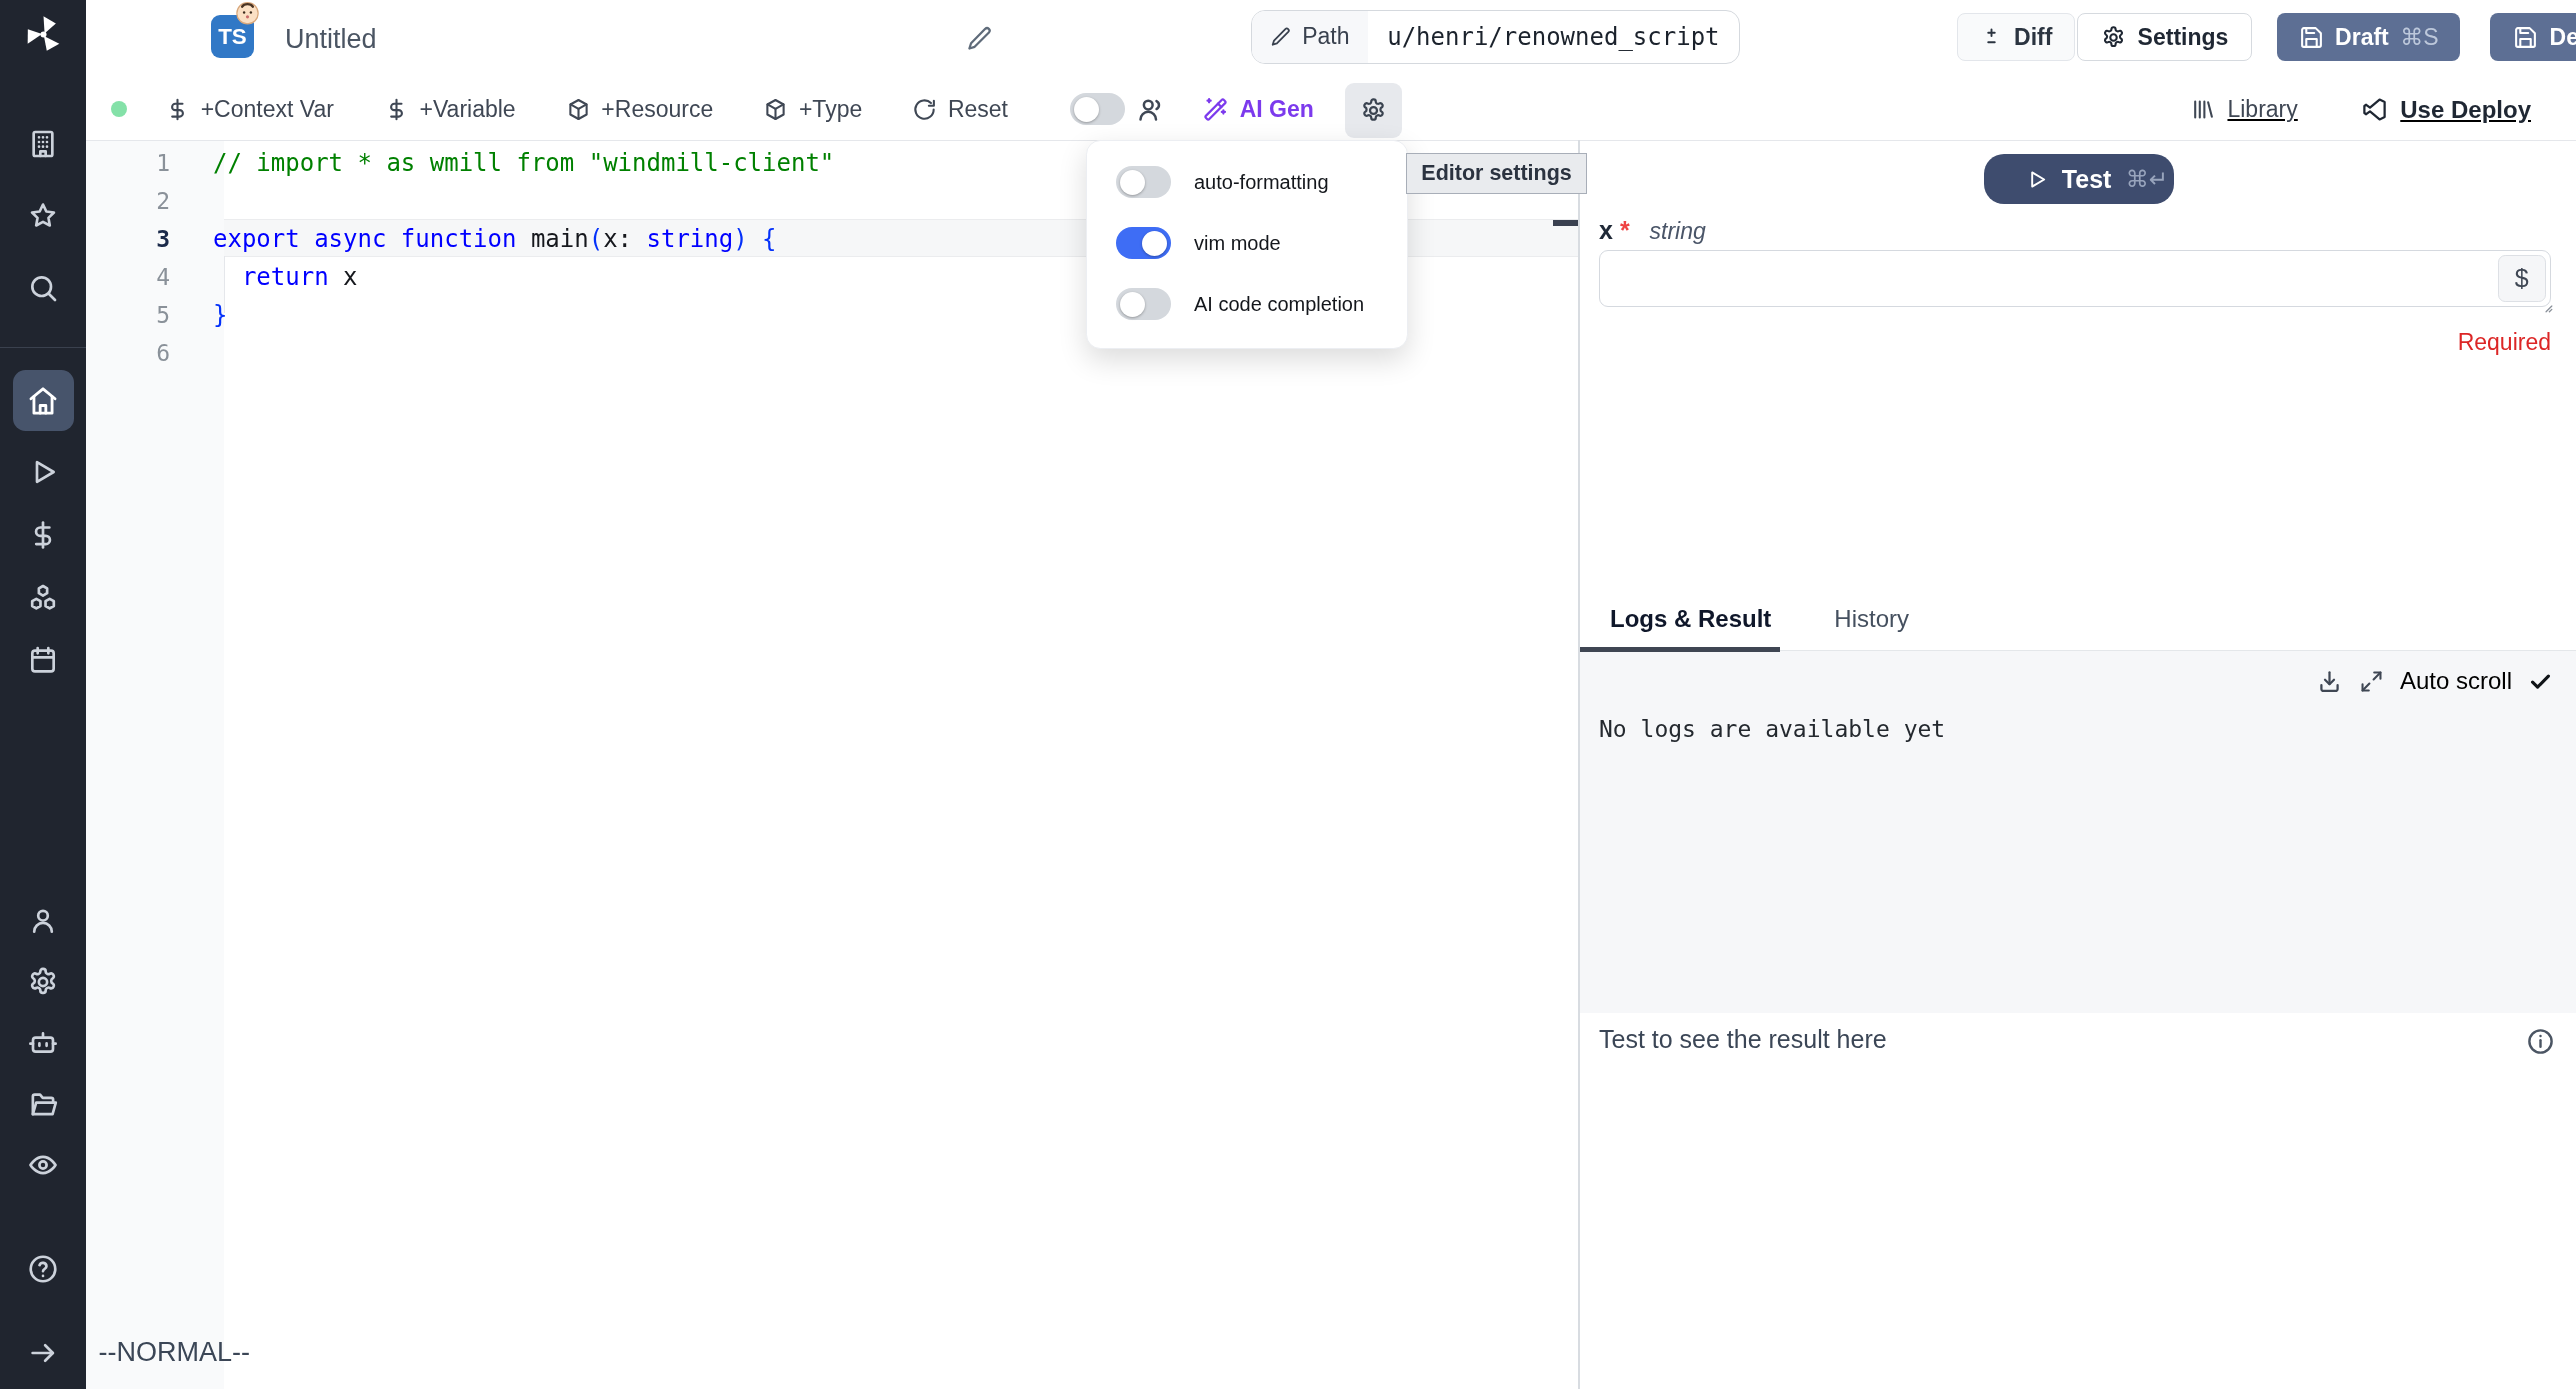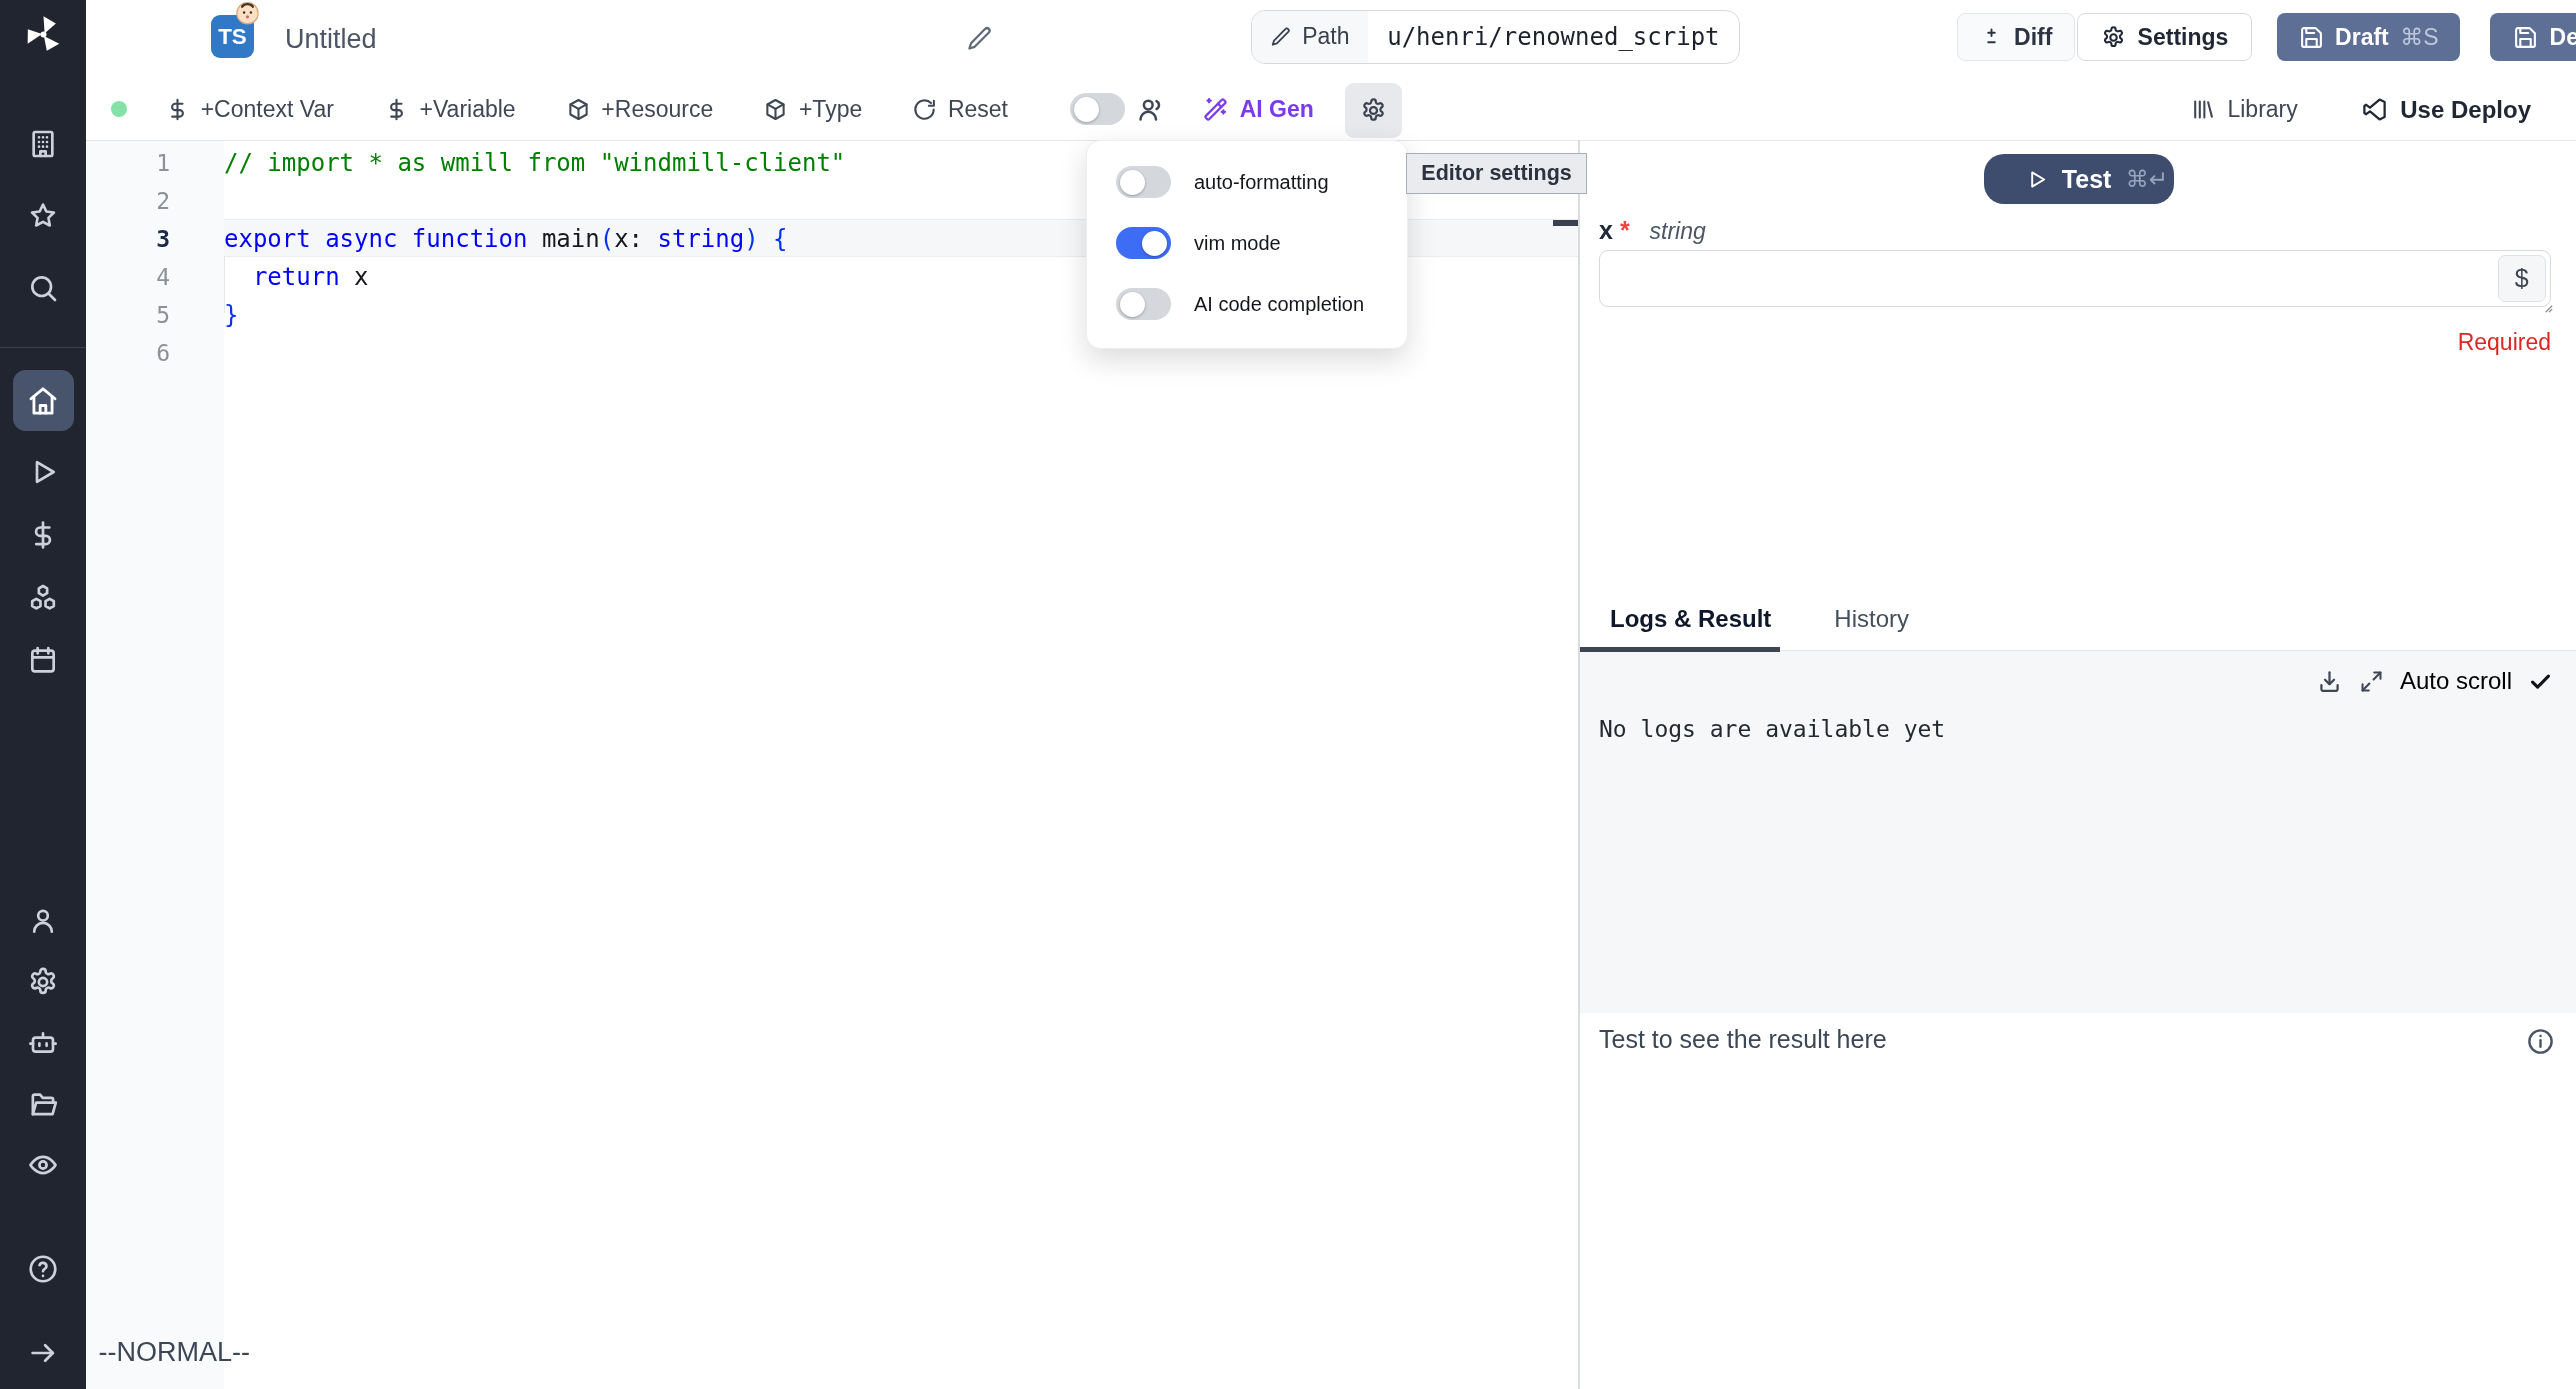--- a/index.html
+++ b/index.html
@@ -36,33 +36,33 @@
 
   
   #toolbar{left:86px;top:79px;width:2490px;height:61px;background:#fff;}
   #status-dot{left:25px;top:22.4px;width:16px;height:16px;border-radius:50%;background:#84e1a8;}
   #tb-left{left:79px;top:0;height:61px;display:flex;align-items:center;gap:50px;}
   .tb-btn{display:flex;align-items:center;gap:10.7px;color:#3f4754;font-size:23px;font-weight:500;white-space:nowrap;}
   #tb-toggle{left:984px;top:14.3px;}
   #tb-users{left:1050px;top:16px;color:#3f4754;}
   #tb-aigen{left:1116px;top:0;height:61px;display:flex;align-items:center;gap:10.7px;color:#7c3aed;font-size:23px;font-weight:600;}
   #tb-gear{left:1259px;top:3.6px;width:57px;height:55px;border-radius:9px;background:#e7e9ed;display:flex;align-items:center;justify-content:center;color:#3a4350;}
-  #tb-right{right:45px;top:0;height:61px;display:flex;align-items:center;gap:63px;}
+  #tb-right{right:45px;top:0;height:61px;display:flex;align-items:center;gap:63px;text-decoration:underline;}
   #lib-btn{display:flex;align-items:center;gap:12.5px;color:#3f4754;font-size:23px;font-weight:500;}
   #vscode-btn{display:flex;align-items:center;gap:12.5px;color:#1f2733;font-size:24px;font-weight:700;}
   #hdiv{left:86px;top:140px;width:2490px;height:0.9px;background:#e5e7eb;z-index:5;}
 
   
   #editor{left:86px;top:140px;width:1492px;height:1250px;background:#fff;overflow:hidden;}
   #gutter{position:absolute;left:0;top:0;width:138px;height:100%;background:#f9fafb;}
   #cur-band{position:absolute;left:138px;right:0;top:79px;height:38px;background:#f6f7f8;border-top:0.9px solid #ebecee;border-bottom:0.9px solid #ebecee;box-sizing:border-box;}
   #gut-col{position:absolute;left:0;top:3.6px;width:138px;}
   .lnum{height:38px;line-height:38px;text-align:right;padding-right:54px;font-family:"DejaVu Sans Mono",monospace;font-size:23px;color:#8a9199;}
   .lnum.active{color:#1b2a4a;font-weight:700;}
-  #code-col{position:absolute;left:138px;top:3.6px;}
+  #code-col{position:absolute;left:127px;top:3.6px;}
   .cline{height:38px;line-height:38px;font-family:"DejaVu Sans Mono",monospace;font-size:24px;white-space:pre;color:#111;}
   .tok-kw{color:#0000ff;} .tok-cm{color:#008000;} .tok-br{color:#0431fa;} .tok-pl{color:#16181d;}
   #indent-guide{position:absolute;left:138px;top:116px;width:0.9px;height:57px;background:#e5e7eb;}
   #ruler-dash{position:absolute;left:1467px;top:80px;width:27px;height:6.3px;background:#3a4150;z-index:6;}
   #vim-status{position:absolute;left:12.5px;top:1197px;font-size:27px;color:#3b4656;}
 
   #vdiv{left:1578px;top:140px;width:1.8px;height:1250px;background:#d8dce1;z-index:5;}
 
   
   #dropdown{left:1086px;top:140px;width:322px;height:209px;background:#fff;border:0.9px solid #eceef2;border-radius:14.3px;

